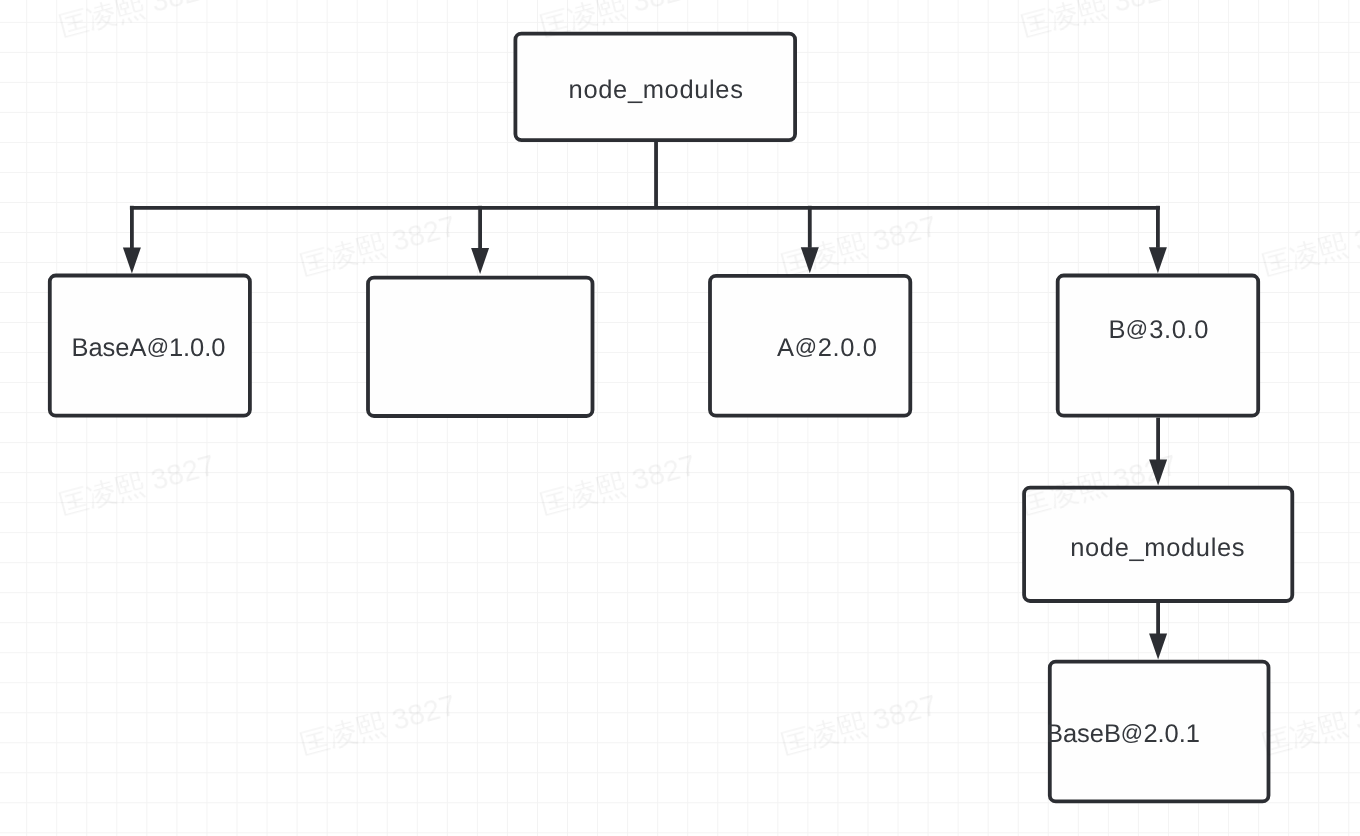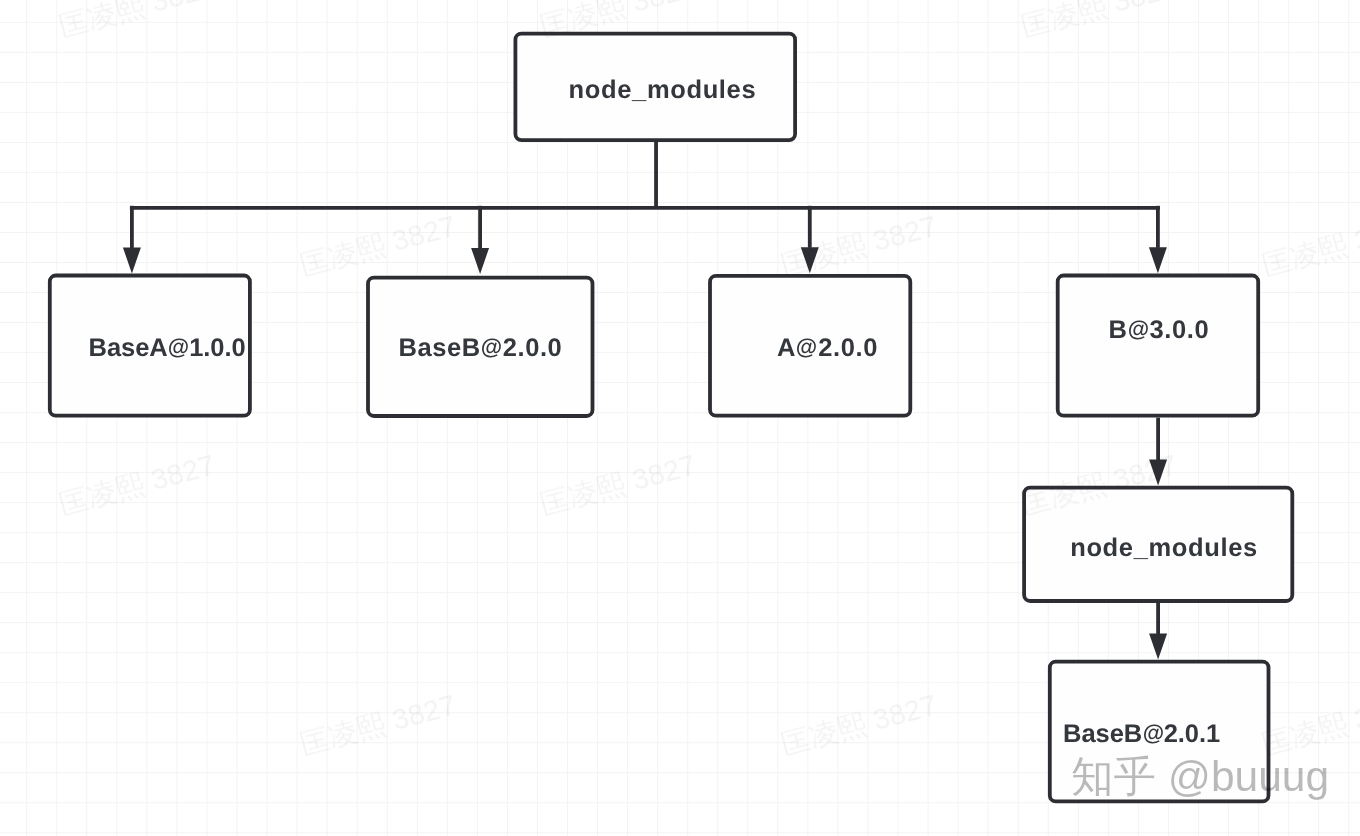--- a/index.html
+++ b/index.html
@@ -12,25 +12,25 @@
   .grid{position:absolute;left:0;top:0;width:1360px;height:836px;
         background-image:
           linear-gradient(to right,#f3f3f3 1.2px,transparent 1.2px),
           linear-gradient(to bottom,#f3f3f3 1.2px,transparent 1.2px);
         background-size:30.05px 30.02px;background-position:26.2px 21.9px;}
 
   svg.edges{position:absolute;left:0;top:0;width:1360px;height:836px;overflow:visible;}
 
   .label{position:absolute;font-size:25.5px;line-height:29px;color:#34373c;
          white-space:nowrap;-webkit-font-smoothing:antialiased;
-         text-rendering:geometricPrecision;transform:translateZ(0);font-weight:bold;}
+         text-rendering:geometricPrecision;transform:translateZ(0);}
   .at{display:inline-block;transform:scale(0.86) translateY(-3px);
       transform-origin:50% 100%;margin:0 -1.7px;}
   .ls-nm{letter-spacing:0.64px;}
-  .ls-a{letter-spacing:-0.04px;margin-left:17px;}
+  .ls-a{letter-spacing:-0.04px;}
   .ls-b{letter-spacing:0.56px;}
   .ls-c{letter-spacing:0.62px;}
 
   .wm{position:absolute;color:rgba(0,0,0,0.047);font-size:29px;white-space:nowrap;
       transform:rotate(-15deg) translateZ(0);transform-origin:0 0;pointer-events:none;
       font-family:"Liberation Sans",sans-serif;}
 
   .sig{position:absolute;left:1071px;top:748px;color:rgba(0,0,0,0.27);font-size:42.5px;
        white-space:nowrap;pointer-events:none;transform:translateZ(0);}
 </style>
@@ -64,35 +64,33 @@
         <rect x="368.00" y="277.70" width="224.50" height="138.30" rx="6" ry="6"></rect>
         <rect x="710.00" y="275.90" width="200.30" height="139.80" rx="6" ry="6"></rect>
         <rect x="1057.70" y="275.50" width="200.50" height="140.20" rx="6" ry="6"></rect>
         <rect x="1024.10" y="487.70" width="268.20" height="113.30" rx="6" ry="6"></rect>
         <rect x="1049.80" y="661.60" width="218.70" height="139.80" rx="6" ry="6"></rect>
       </g>
   </svg>
 
   <span class="label ls-nm" style="left:568.6px;top:75.9px">node_modules</span>
   <span class="label ls-a" style="left:71.5px;top:334.0px">BaseA<span class="at">@</span>1.0.0</span>
-  <span class="label ls-b" style="left:398.5px;top:334.0px">BaseB<span class="at">@</span>2.0.0</span>
   <span class="label ls-c" style="left:777px;top:334.0px">A<span class="at">@</span>2.0.0</span>
   <span class="label ls-c" style="left:1108.4px;top:316px">B<span class="at">@</span>3.0.0</span>
   <span class="label ls-nm" style="left:1070.2px;top:533.8px">node_modules</span>
   <span class="label ls-a" style="left:1046px;top:719.5px">BaseB<span class="at">@</span>2.0.1</span>
 
   <div class="wmlayer" id="wmlayer">
       <div class="wm" style="left: 54.5px; top: 8.6px;">匡凌熙 3827</div>
       <div class="wm" style="left: 535.9px; top: 8.6px;">匡凌熙 3827</div>
       <div class="wm" style="left: 1017.3px; top: 8.6px;">匡凌熙 3827</div>
       <div class="wm" style="left: 295.5px; top: 248px;">匡凌熙 3827</div>
       <div class="wm" style="left: 776.9px; top: 248px;">匡凌熙 3827</div>
       <div class="wm" style="left: 1258.3px; top: 248px;">匡凌熙 3827</div>
       <div class="wm" style="left: 54.5px; top: 487.4px;">匡凌熙 3827</div>
       <div class="wm" style="left: 535.9px; top: 487.4px;">匡凌熙 3827</div>
       <div class="wm" style="left: 1017.3px; top: 487.4px;">匡凌熙 3827</div>
       <div class="wm" style="left: 295.5px; top: 726.8px;">匡凌熙 3827</div>
       <div class="wm" style="left: 776.9px; top: 726.8px;">匡凌熙 3827</div>
       <div class="wm" style="left: 1258.3px; top: 726.8px;">匡凌熙 3827</div>
     </div>
 
-  <div class="sig">知乎 @buuug</div>
 </div>
 
 </body></html>

